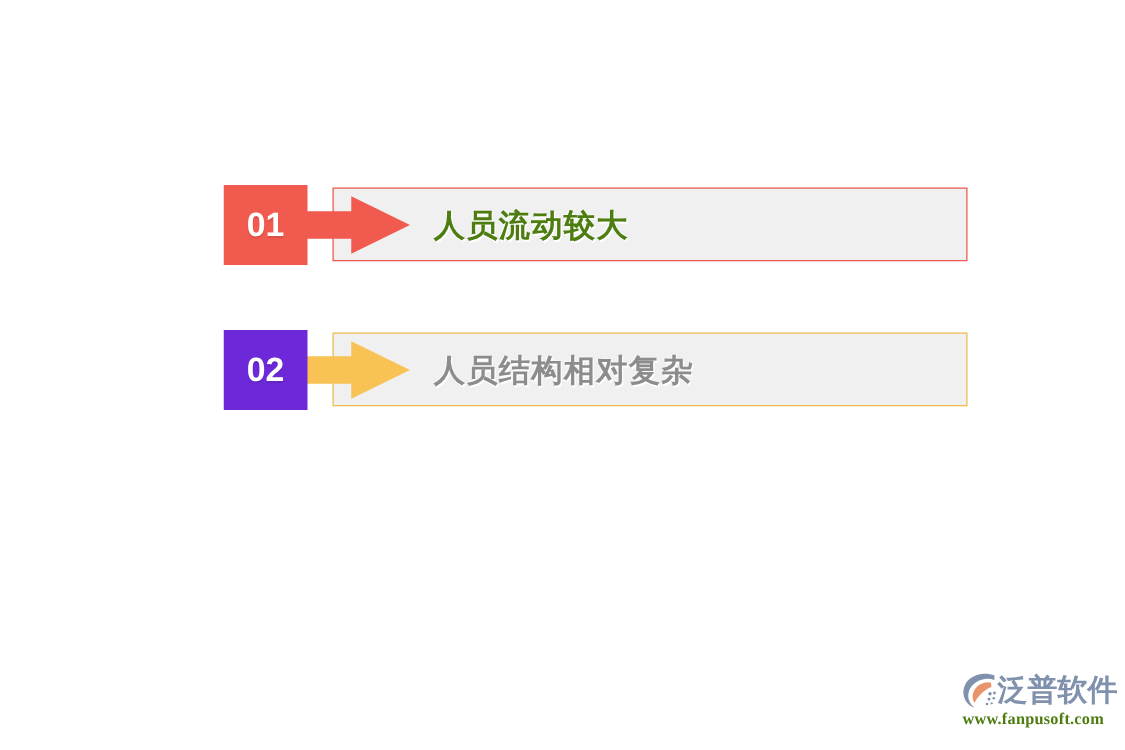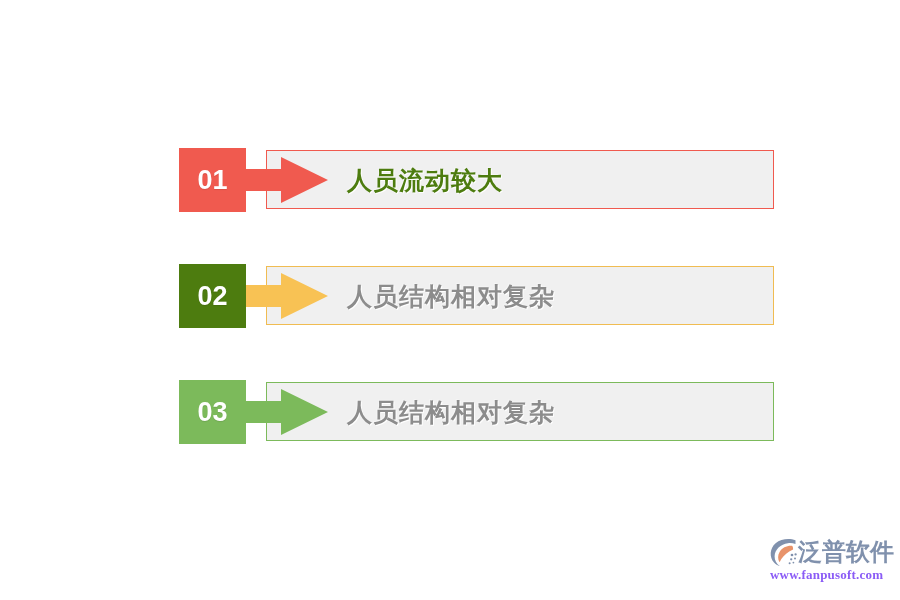--- a/index.html
+++ b/index.html
@@ -156,51 +156,38 @@
     <div class="panel-text" style="color: #4d7c0f;">人员流动较大</div>
   </div>
 
   <div class="row row-2">
     <div class="panel" style="border-color: rgb(240, 188, 82); background: rgb(240, 240, 240);"></div>
 
     <svg class="arrow-svg" viewBox="0 0 125 46" preserveAspectRatio="none">
       <polygon class="arrow-shape" points="0,12 78,12 78,0 125,23 78,46 78,34 0,34" fill="#f8c254"></polygon>
     </svg>
 
-    <div class="num-block" style="background: #4d7c0f;">
+    <div class="num-block" style="background: #6d28d9;">
       <span class="num-text">02</span>
     </div>
 
     <div class="panel-text" style="color: rgb(140, 140, 140);">人员结构相对复杂</div>
   </div>
 
-  <div class="row row-3">
-    <div class="panel" style="border-color: rgb(124, 186, 91); background: rgb(240, 240, 240);"></div>
-
-    <svg class="arrow-svg" viewBox="0 0 125 46" preserveAspectRatio="none">
-      <polygon class="arrow-shape" points="0,12 78,12 78,0 125,23 78,46 78,34 0,34" fill="#7cba5b"></polygon>
-    </svg>
-
-    <div class="num-block" style="background: rgb(124, 186, 91);">
-      <span class="num-text">03</span>
-    </div>
-
-    <div class="panel-text" style="color: rgb(140, 140, 140);">人员结构相对复杂</div>
-  </div>
 
   <div id="logo">
     <div class="logo-row">
       <svg class="logo-mark" viewBox="0 0 30 30">
         <path d="M27.5,3.2 C21.5,1.0 13.0,1.6 7.6,6.2 C1.6,11.3 1.2,20.2 6.0,25.6 C7.6,27.4 9.6,28.6 11.8,29.1 C8.5,26.8 6.5,23.2 6.6,19.2 C6.8,12.6 12.6,7.0 20.0,6.2 C22.6,5.9 25.2,6.2 27.5,7.0 Z" fill="#8091ad"></path>
         <path d="M24.4,8.9 C19.4,8.3 14.2,10.6 11.6,14.9 C9.6,18.2 9.7,22.2 11.6,25.2 C13.6,21.0 17.0,17.2 21.2,14.6 C22.5,13.8 23.8,13.1 25.1,12.6 C25.2,11.3 25.0,10.0 24.4,8.9 Z" fill="#e8936a"></path>
         <circle cx="24.0" cy="18.0" r="1.35" fill="#8091ad"></circle>
         <circle cx="27.6" cy="17.4" r="1.15" fill="#8091ad"></circle>
         <circle cx="23.2" cy="22.3" r="1.15" fill="#8091ad"></circle>
         <circle cx="27.0" cy="21.6" r="1.0" fill="#8091ad"></circle>
         <circle cx="21.6" cy="26.2" r="1.0" fill="#8091ad"></circle>
         <circle cx="25.4" cy="25.6" r="0.9" fill="#8091ad"></circle>
       </svg>
       <span class="logo-name" style="color: rgb(128, 145, 173);">泛普软件</span>
     </div>
-    <div class="logo-url" style="color: #8b5cf6;">www.fanpusoft.com</div>
+    <div class="logo-url" style="color: #4d7c0f;">www.fanpusoft.com</div>
   </div>
 
 </div>
 
 </body></html>

